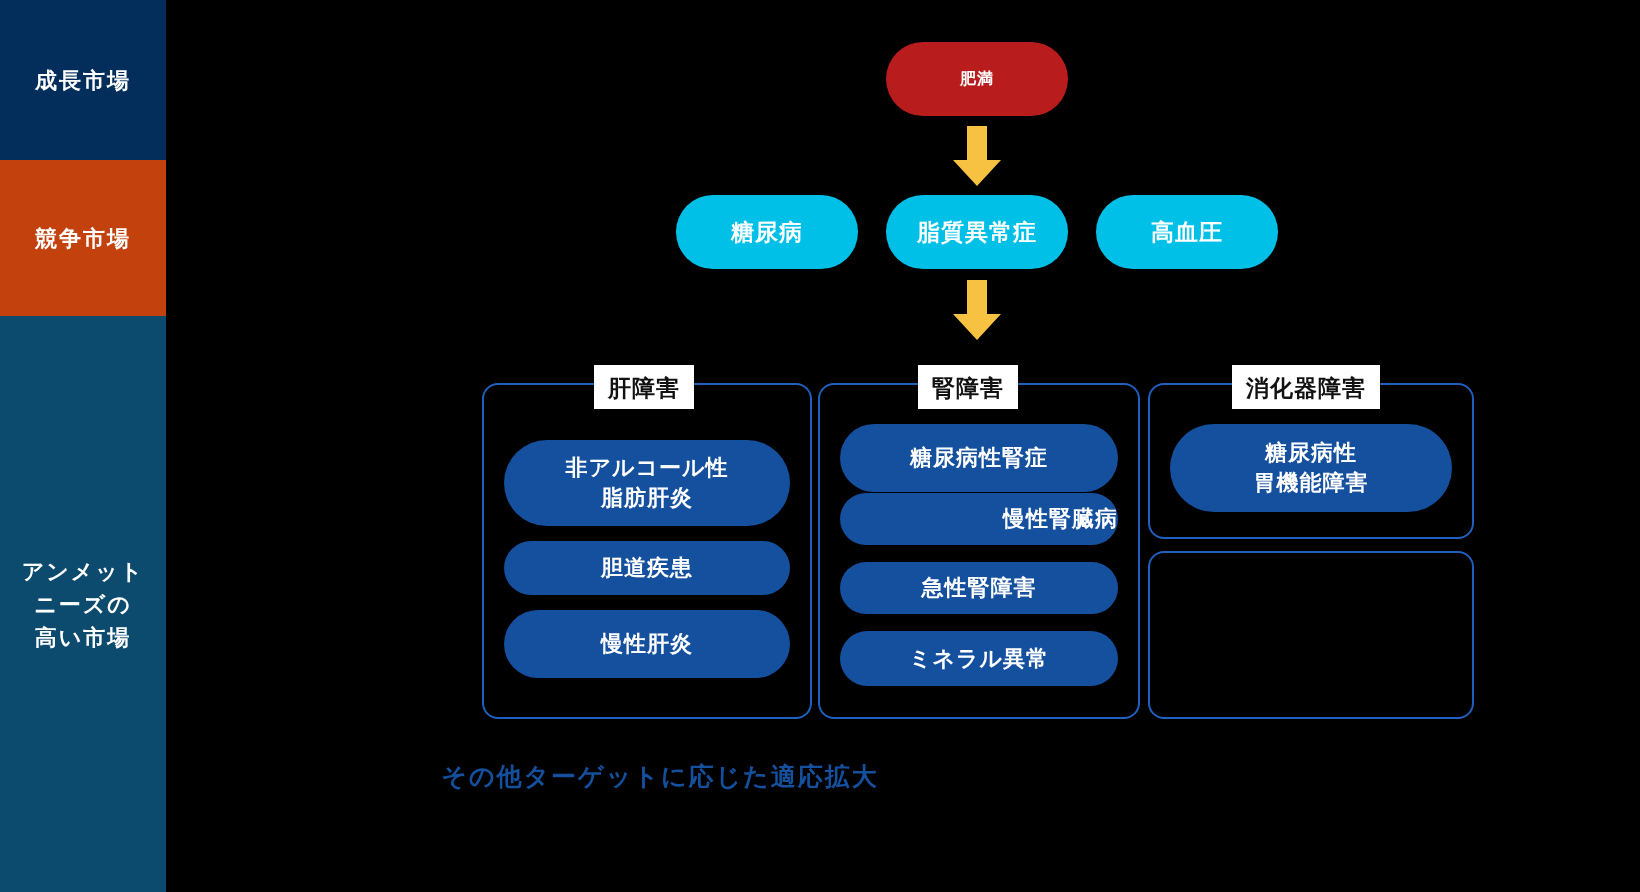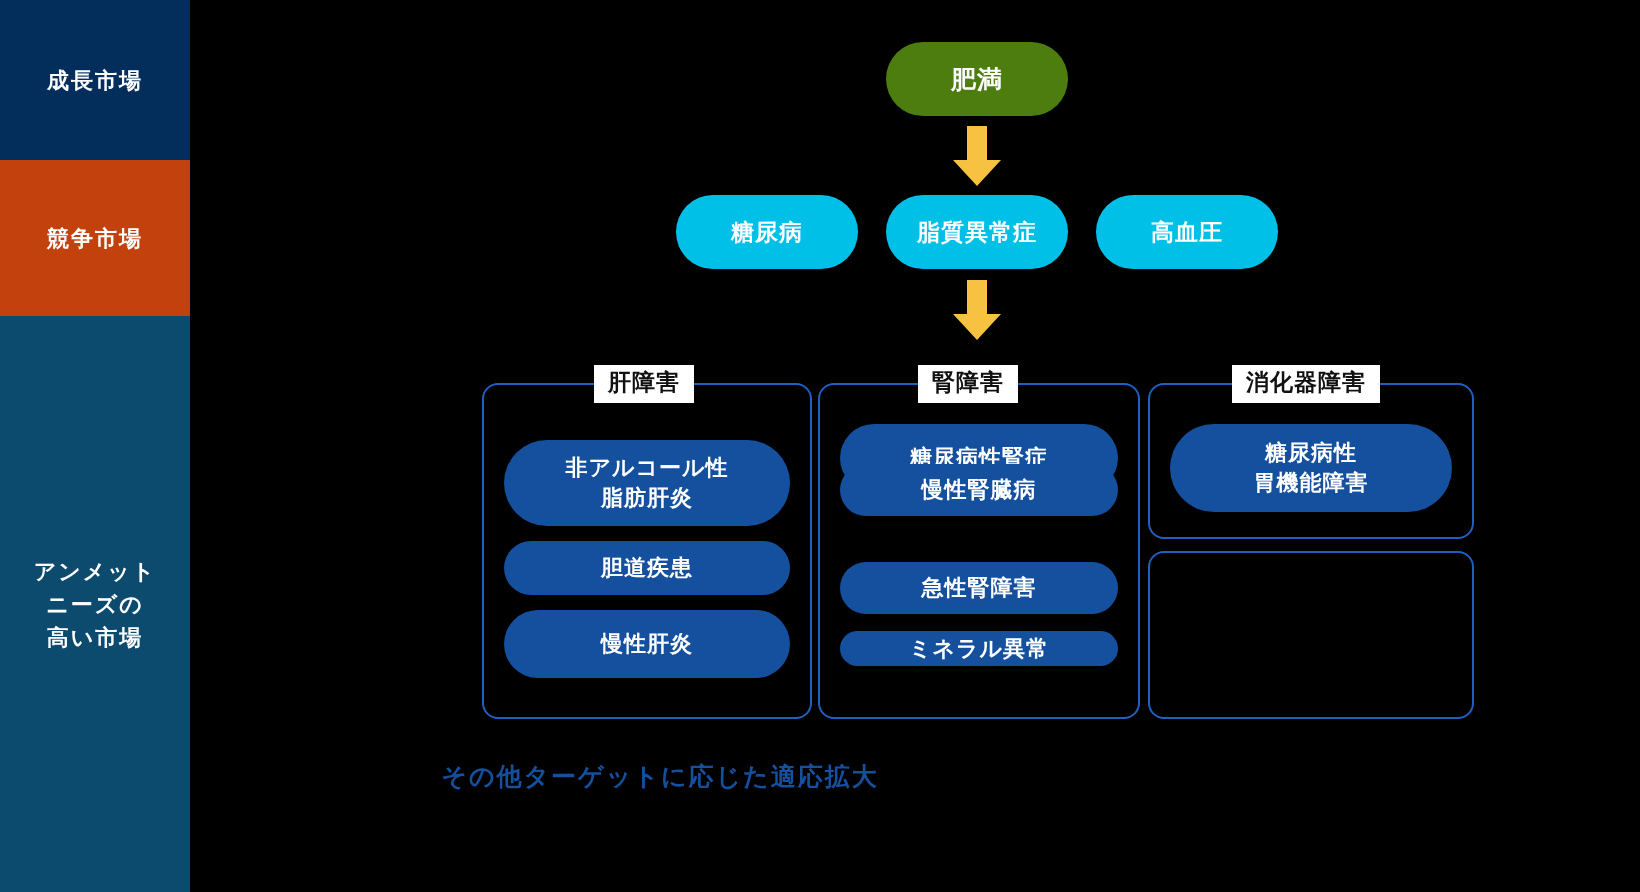--- a/index.html
+++ b/index.html
@@ -14,21 +14,21 @@
     position: relative;
     width: 1640px;
     height: 892px;
     background: #000000;
   }
 
   
   .band {
     position: absolute;
     left: 0;
-    width: 190px;
+    width: 166px;
     display: flex;
     align-items: center;
     justify-content: center;
     text-align: center;
     color: #ffffff;
     font-weight: bold;
     letter-spacing: 2px;
     line-height: 1.5;
   }
   .band-growth   { top: 0;    height: 160px; background: #032E5C; font-size: 22px; }
@@ -44,22 +44,22 @@
     text-align: center;
     color: #ffffff;
     font-weight: bold;
     line-height: 1.32;
     border-radius: 999px;
   }
 
   .pill-obesity {
     left: 886px; top: 42px;
     width: 182px; height: 74px;
-    background: #4d7c0f;
-    font-size: 25px;
+    background: #b91c1c;
+    font-size: 16px;
     letter-spacing: 1px;
   }
 
   .pill-cyan {
     background: #00C0E8;
     height: 74px;
     font-size: 23px;
     letter-spacing: 1px;
     top: 195px;
     justify-content: center;
@@ -90,21 +90,21 @@
   .g-empty { left: 1148px; top: 551px; width: 326px; height: 168px; }
 
   
   .group-title {
     position: absolute;
     background: #ffffff;
     color: #111111;
     font-size: 23px;
     font-weight: bold;
     letter-spacing: 1px;
-    padding: 4px 14px 6px 14px;
+    padding: 10px 14px 6px 14px;
     white-space: nowrap;
     line-height: 1.2;
   }
   .gt-liver  { left: 594px;  top: 365px; }
   .gt-kidney { left: 918px;  top: 365px; }
   .gt-gi     { left: 1232px; top: 365px; }
 
   
   .item {
     position: absolute;
@@ -121,23 +121,23 @@
     line-height: 1.35;
   }
 
   
   .li-1 { left: 504px; top: 440px; width: 286px; height: 86px; }
   .li-2 { left: 504px; top: 541px; width: 286px; height: 54px; }
   .li-3 { left: 504px; top: 610px; width: 286px; height: 68px; }
 
   
   .ki-1 { left: 840px; top: 424px; width: 278px; height: 68px; }
-  .ki-2 { left: 840px; top: 464px; width: 278px; height: 52px; }
+  .ki-2 { left: 840px; top: 493px; width: 278px; height: 52px; justify-content: flex-end; }
   .ki-3 { left: 840px; top: 562px; width: 278px; height: 52px; }
-  .ki-4 { left: 840px; top: 631px; width: 278px; height: 35px; }
+  .ki-4 { left: 840px; top: 631px; width: 278px; height: 55px; }
 
   
   .gi-1 { left: 1170px; top: 424px; width: 282px; height: 88px; }
 
   
   .caption {
     position: absolute;
     left: 0;
     top: 760px;
     width: 1320px;

